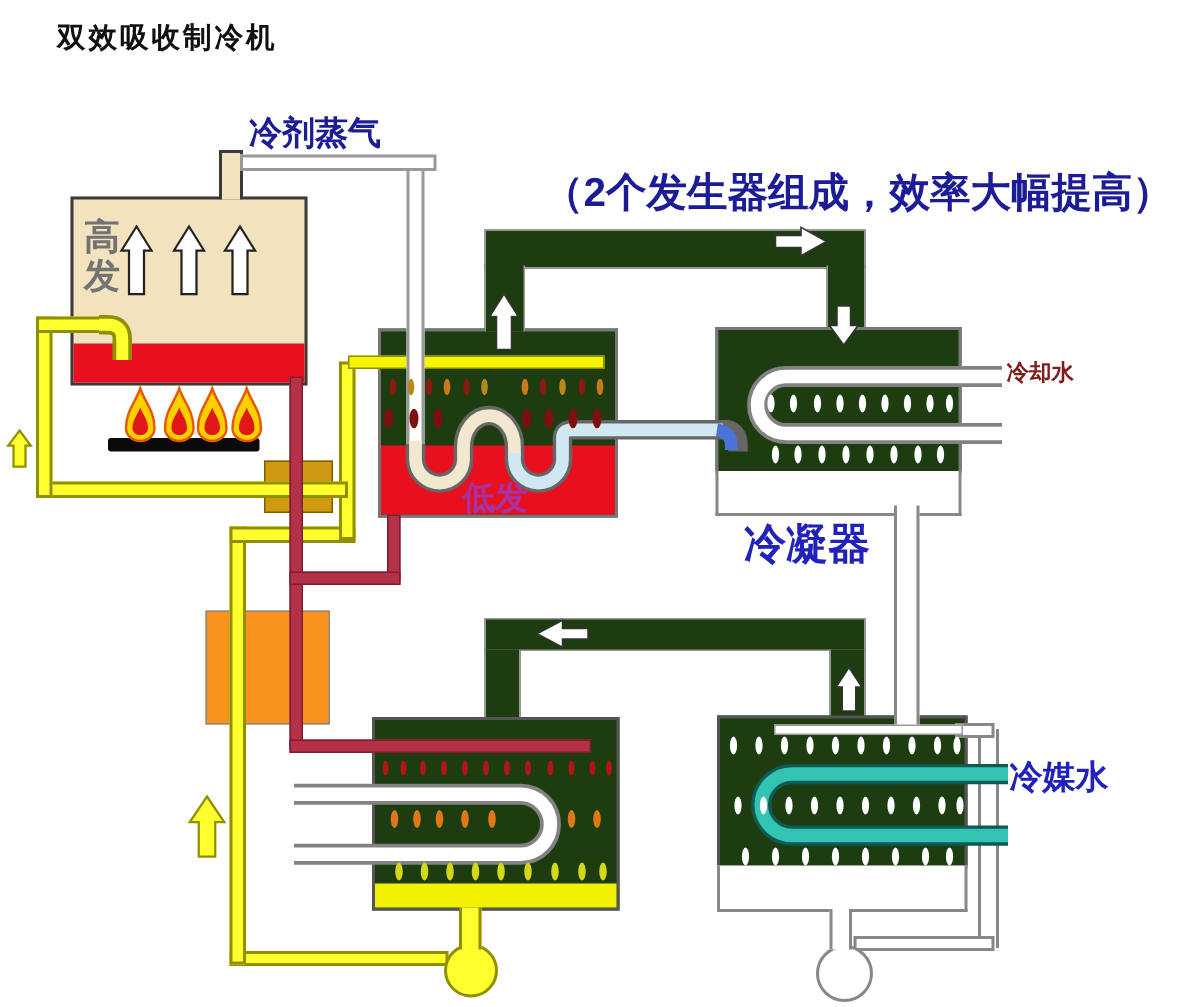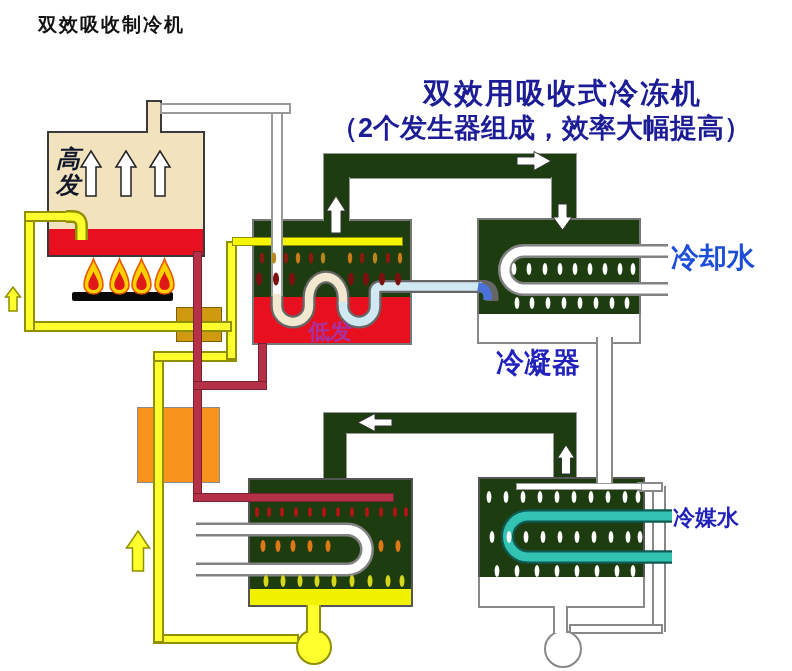--- a/index.html
+++ b/index.html
@@ -226,26 +226,26 @@
         <ellipse cx="557" cy="571" rx="2.4" ry="6" fill="#ffffff"></ellipse>
         <ellipse cx="577" cy="571" rx="2.4" ry="6" fill="#ffffff"></ellipse>
         <ellipse cx="597" cy="571" rx="2.4" ry="6" fill="#ffffff"></ellipse>
         <ellipse cx="617" cy="571" rx="2.4" ry="6" fill="#ffffff"></ellipse>
         <ellipse cx="633" cy="571" rx="2.4" ry="6" fill="#ffffff"></ellipse>
       </g>
   </svg>
 
   <div class="lbl" style="left:38px;top:12px;font-size:19px;color:#111;letter-spacing:2px;">双效吸收制冷机</div>
 
-  <div class="lbl" style="left:390px;top:74px;width:345px;text-align:center;font-size:29px;color:#1c1c96;letter-spacing:2px;">双效用吸收式冷冻机</div>
-  <div class="lbl" style="left:300px;top:110px;width:482px;text-align:center;font-size:27px;color:#1c1c96;">（2个发生器组成，效率大幅提高）</div>
-
-
-  <div class="lbl" style="left:56px;top:146px;width:28px;font-size:24px;line-height:26px;color:#0f172a;white-space:normal;font-style:italic;">高发</div>
+  <div class="lbl" style="left:300px;top:110px;width:482px;text-align:right;font-size:27px;color:#1c1c96;">（2个发生器组成，效率大幅提高）</div>
+
+  <div class="lbl" style="left:166px;top:74px;font-size:22px;color:#1c1c96;">冷剂蒸气</div>
+
+  <div class="lbl" style="left:56px;top:146px;width:28px;font-size:24px;line-height:26px;color:#737373;white-space:normal;">高发</div>
 
   <div class="lbl" style="left:308px;top:317px;font-size:22px;color:#a832a0;">低发</div>
 
-  <div class="lbl" style="left:671px;top:239px;font-size:28px;color:#1d4ed8;">冷却水</div>
+  <div class="lbl" style="left:671px;top:239px;font-size:15px;color:#7f1d1d;">冷却水</div>
 
   <div class="lbl" style="left:496px;top:344px;font-size:28px;color:#2121bb;">冷凝器</div>
 
   <div class="lbl" style="left:673px;top:503px;font-size:22px;color:#2121bb;text-align:right;">冷媒水</div>
 </div>
 
 </body></html>

